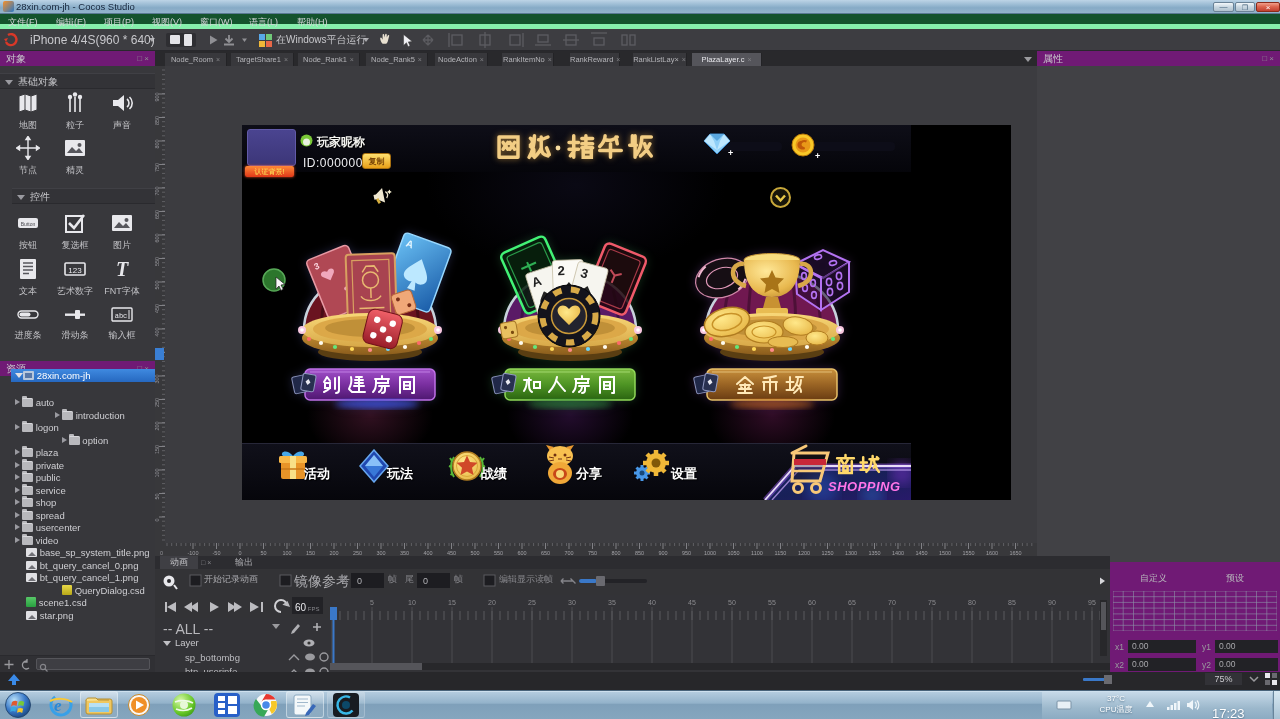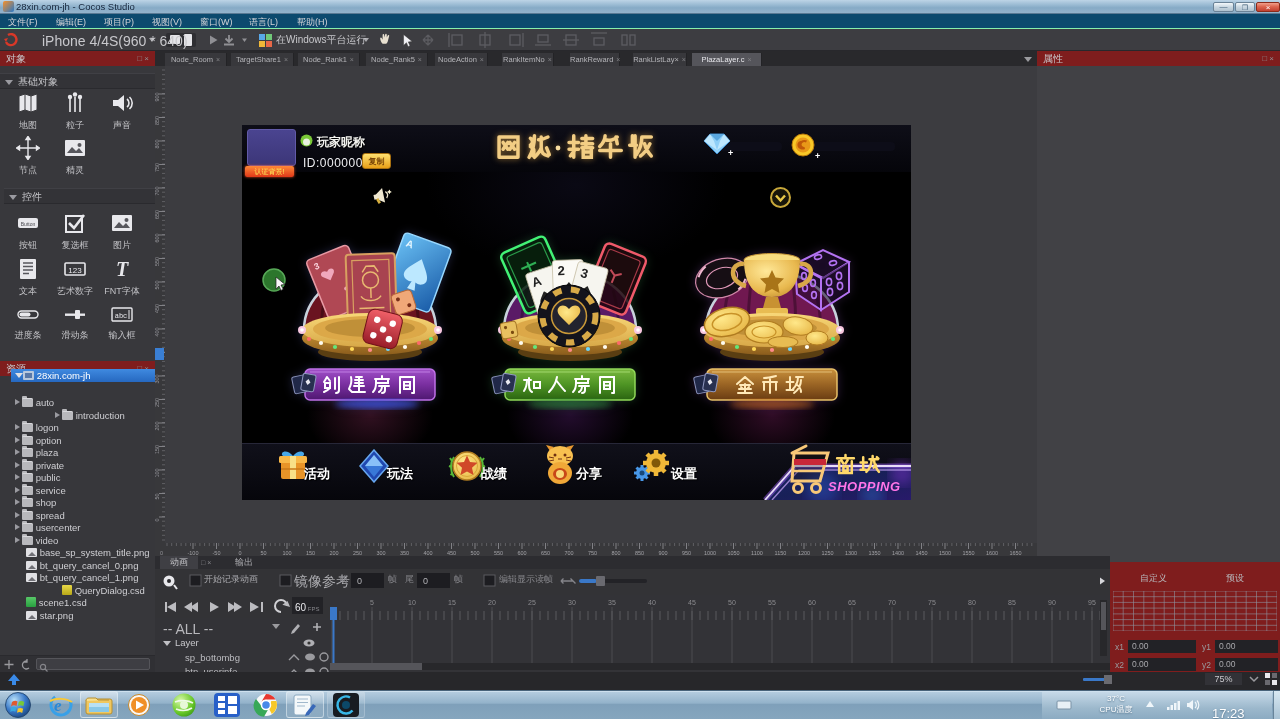--- a/index.html
+++ b/index.html
@@ -5,53 +5,53 @@
 * { margin:0; padding:0; box-sizing:border-box; }
 html,body { width:1280px; height:719px; overflow:hidden; background:#333; }
 body { font-family:"Liberation Sans", sans-serif; position:relative; }
 .abs { position:absolute; }
 #titlebar { left:0; top:0; width:1280px; height:14px;
   background:linear-gradient(#bdd4e6 0%, #9cbcd4 35%, #86aac6 60%, #94b4cc 100%);
   border-bottom:1px solid #5a7a94; }
 #titlebar .ttxt { position:absolute; left:16px; top:1px; font-size:9.5px; color:#14243a; }
 .winbtn { position:absolute; top:2px; height:10px; border-radius:2px; border:1px solid #6a8296;
   background:linear-gradient(#f4f8fb,#c8d6e0 50%,#b0c2ce); }
-#menubar { left:0; top:14px; width:1280px; height:15px; background:#0c4a6e; border-bottom:1px solid #86efac; }
+#menubar { left:0; top:14px; width:1280px; height:15px; background:#14532d; border-bottom:5px solid #86efac; }
 .menuitem { position:absolute; top:2px; font-size:9px; color:#d4d4d8; }
 #toolbar { left:0; top:29px; width:1280px; height:22px; background:#3d3d41; border-bottom:1px solid #28282c; }
 #tabbar { left:155px; top:51px; width:885px; height:15px; background:#29292c; }
 .tab { position:absolute; top:2px; height:13px; background:#38383c; color:#b4b4b8; font-size:7.5px;
   text-align:center; line-height:13px; border-right:1px solid #232326; }
 .tab .x { color:#808084; margin-left:3px; font-size:7px; }
 #objpanel { left:0; top:51px; width:155px; height:310px; background:#38383c; }
 #respanel { left:0; top:361px; width:155px; height:311px; background:#37373b; }
 #canvaswrap { left:155px; top:66px; width:882px; height:490px; background:#3c3c40; }
 #proppanel { left:1037px; top:51px; width:243px; height:511px; background:#414145; }
 #timeline { left:155px; top:556px; width:955px; height:116px; background:#333336; }
-#curvepanel { left:1110px; top:562px; width:170px; height:110px; background:#7f1d1d; }
+#curvepanel { left:1110px; top:562px; width:170px; height:110px; background:#701a75; }
 #statusbar { left:0; top:672px; width:1280px; height:18px; background:#27272a; }
 #taskbar { left:0; top:690px; width:1280px; height:29px;
   background:linear-gradient(#b9d0e2 0%, #93b2ca 45%, #7fa0ba 50%, #86a6be 100%); }
-.phdr { background:#7f1d1d; color:#c8c8cc; font-size:10px; height:15px; line-height:15px; padding-left:6px; }
+.phdr { background:#701a75; color:#c8c8cc; font-size:10px; height:15px; line-height:15px; padding-left:6px; }
 .secbar { background:#333337; border-top:1px solid #404045; border-bottom:1px solid #2a2a2e;
   color:#c4c4c8; font-size:10px; height:16px; line-height:16px; padding-left:18px; position:relative; }
 .secbar:before { content:""; position:absolute; left:5px; top:6px; border-left:4px solid transparent; border-right:4px solid transparent; border-top:5px solid #9a9aa0; }
 .objicon { position:absolute; width:46px; text-align:center; color:#c2c2c6; font-size:9px; }
 .objicon svg { display:block; margin:0 auto 4px auto; }
 .treerow { position:absolute; left:0; width:155px; height:13px; font-size:9.5px; color:#cfcfd3; line-height:13px; white-space:nowrap; }
 .treerow .arr { display:inline-block; width:8px; height:8px; position:relative; }
 .treerow .arr:before { content:""; position:absolute; left:1px; top:1px; border-top:3.5px solid transparent; border-bottom:3.5px solid transparent; border-left:5px solid #9a9aa0; }
 .treerow .arrd:before { border-left:4px solid transparent; border-right:4px solid transparent; border-top:5px solid #e0e0e4; border-bottom:none; top:2px; left:0; }
 .fico { display:inline-block; width:11px; height:9px; background:#b8b8bc; border-radius:1px 2px 1px 1px; position:relative; vertical-align:-1px;
   box-shadow:inset 0 1px 0 #d8d8dc; }
 .fico:before { content:""; position:absolute; left:0; top:-2px; width:5px; height:2px; background:#b8b8bc; border-radius:1px 1px 0 0; }
 .pico { display:inline-block; width:11px; height:9px; background:#e0e0e4; border-radius:1px; position:relative; vertical-align:-1px; }
 .pico:before { content:""; position:absolute; left:1.5px; top:3.5px; border-left:4px solid transparent; border-right:4px solid transparent; border-bottom:4px solid #707076; }
 .cico { display:inline-block; width:10px; height:10px; border-radius:1px; vertical-align:-1px; }
-#game { left:242px; top:125px; width:669px; height:375px; background:#000; overflow:hidden; }
+#game { left:242px; top:125px; width:769px; height:375px; background:#000; overflow:hidden; }
 .glabel { position:absolute; color:#fff; font-weight:bold; font-size:13px; text-shadow:1px 1px 1px #000; }
 </style>
 </head>
 <body>
 <svg width="0" height="0" style="position:absolute;">
 <defs>
   <filter id="blur3">
         <feGaussianBlur stdDeviation="3"></feGaussianBlur>
       </filter>
   <filter id="blur6">
@@ -271,21 +271,21 @@
       <g>
           <rect x="594" y="9" width="10" height="7"></rect>
           <path d="M591 4 h16"></path>
         </g>
       <g>
           <rect x="622" y="6" width="5" height="10"></rect>
           <rect x="630" y="6" width="5" height="10"></rect>
         </g>
     </g>
   </svg>
-  <div style="position:absolute;left:42px;top:4px;font-size:14px;color:#c8c8cc;">iPhone 4/4S(960 * 640)</div>
+  <div style="position:absolute;left:30px;top:4px;font-size:12px;color:#c8c8cc;">iPhone 4/4S(960 * 640)</div>
   <div style="position:absolute;left:276px;top:4px;font-size:10px;color:#c8c8cc;">在Windows平台运行</div>
 </div>
 
 <div class="abs" id="tabbar">
   <div class="tab" style="left:10px;width:62px;">Node_Room<span class="x">×</span></div>
   <div class="tab" style="left:76px;width:63px;">TargetShare1<span class="x">×</span></div>
   <div class="tab" style="left:143px;width:62px;">Node_Rank1<span class="x">×</span></div>
   <div class="tab" style="left:211px;width:62px;">Node_Rank5<span class="x">×</span></div>
   <div class="tab" style="left:280px;width:53px;">NodeAction<span class="x">×</span></div>
   <div class="tab" style="left:347px;width:52px;">RankItemNo<span class="x">×</span></div>
@@ -332,21 +332,21 @@
     <div>节点</div>
   </div>
   <div class="objicon" style="left:52px;top:85px;">
     <svg width="24" height="24" viewBox="0 0 24 24">
         <rect x="2" y="4" width="20" height="16" rx="1" fill="#e8e8ec"></rect>
         <path d="M4 17 l5 -6 l4 4 l3 -3 l4 5 z" fill="#56565c"></path>
         <circle cx="16.5" cy="9" r="2" fill="#56565c"></circle>
       </svg>
     <div>精灵</div>
   </div>
-  <div class="secbar" style="position:absolute;left:4px;top:137px;width:155px;font-family:Liberation Serif, serif;">控件</div>
+  <div class="secbar" style="position:absolute;left:12px;top:137px;width:155px;font-family:Liberation Serif, serif;">控件</div>
 
   <div class="objicon" style="left:5px;top:160px;">
     <svg width="24" height="24" viewBox="0 0 24 24">
         <rect x="2" y="7" width="20" height="10" rx="2" fill="#e8e8ec"></rect>
         <text x="12" y="14.5" font-size="5" text-anchor="middle" fill="#4a4a50" font-family="Liberation Sans">Button</text>
       </svg>
     <div>按钮</div>
   </div>
   <div class="objicon" style="left:52px;top:160px;">
     <svg width="24" height="24" viewBox="0 0 24 24">
@@ -415,21 +415,21 @@
   <div class="phdr">资源<span style="float:right;margin-right:6px;color:#909094;font-size:8px;">□ ×</span></div>
   <div class="treerow" style="top:8px;background:linear-gradient(#3f8ae0,#2668c0);color:#fff;margin-left:11px;">
     <span class="arr arrd" style="margin-left:4px;"></span><svg width="11" height="9" style="vertical-align:-1px;">
         <rect x="0" y="0" width="11" height="9" rx="1" fill="#b8c8dc"></rect>
         <rect x="2" y="2" width="7" height="5" fill="#5878a8"></rect>
       </svg> 28xin.com-jh
   </div>
   <div class="treerow" style="top:35px;"><span class="arr" style="margin-left:14px;"></span><span class="fico"></span> auto</div>
   <div class="treerow" style="top:48px;margin-left:40px;"><span class="arr" style="margin-left:14px;"></span><span class="fico"></span> introduction</div>
   <div class="treerow" style="top:60px;"><span class="arr" style="margin-left:14px;"></span><span class="fico"></span> logon</div>
-  <div class="treerow" style="top:73px;"><span class="arr" style="margin-left:14px;"></span><span class="fico"></span> option</div>
+  <div class="treerow" style="top:73px;text-align:center;"><span class="arr" style="margin-left:14px;"></span><span class="fico"></span> option</div>
   <div class="treerow" style="top:85px;"><span class="arr" style="margin-left:14px;"></span><span class="fico"></span> plaza</div>
   <div class="treerow" style="top:98px;"><span class="arr" style="margin-left:14px;"></span><span class="fico"></span> private</div>
   <div class="treerow" style="top:110px;"><span class="arr" style="margin-left:14px;"></span><span class="fico"></span> public</div>
   <div class="treerow" style="top:123px;"><span class="arr" style="margin-left:14px;"></span><span class="fico"></span> service</div>
   <div class="treerow" style="top:135px;"><span class="arr" style="margin-left:14px;"></span><span class="fico"></span> shop</div>
   <div class="treerow" style="top:148px;"><span class="arr" style="margin-left:14px;"></span><span class="fico"></span> spread</div>
   <div class="treerow" style="top:160px;"><span class="arr" style="margin-left:14px;"></span><span class="fico"></span> usercenter</div>
   <div class="treerow" style="top:173px;"><span class="arr" style="margin-left:14px;"></span><span class="fico"></span> video</div>
   <div class="treerow" style="top:185px;"><span style="margin-left:26px;"></span><span class="pico"></span> base_sp_system_title.png</div>
   <div class="treerow" style="top:198px;"><span style="margin-left:26px;"></span><span class="pico"></span> bt_query_cancel_0.png</div>

